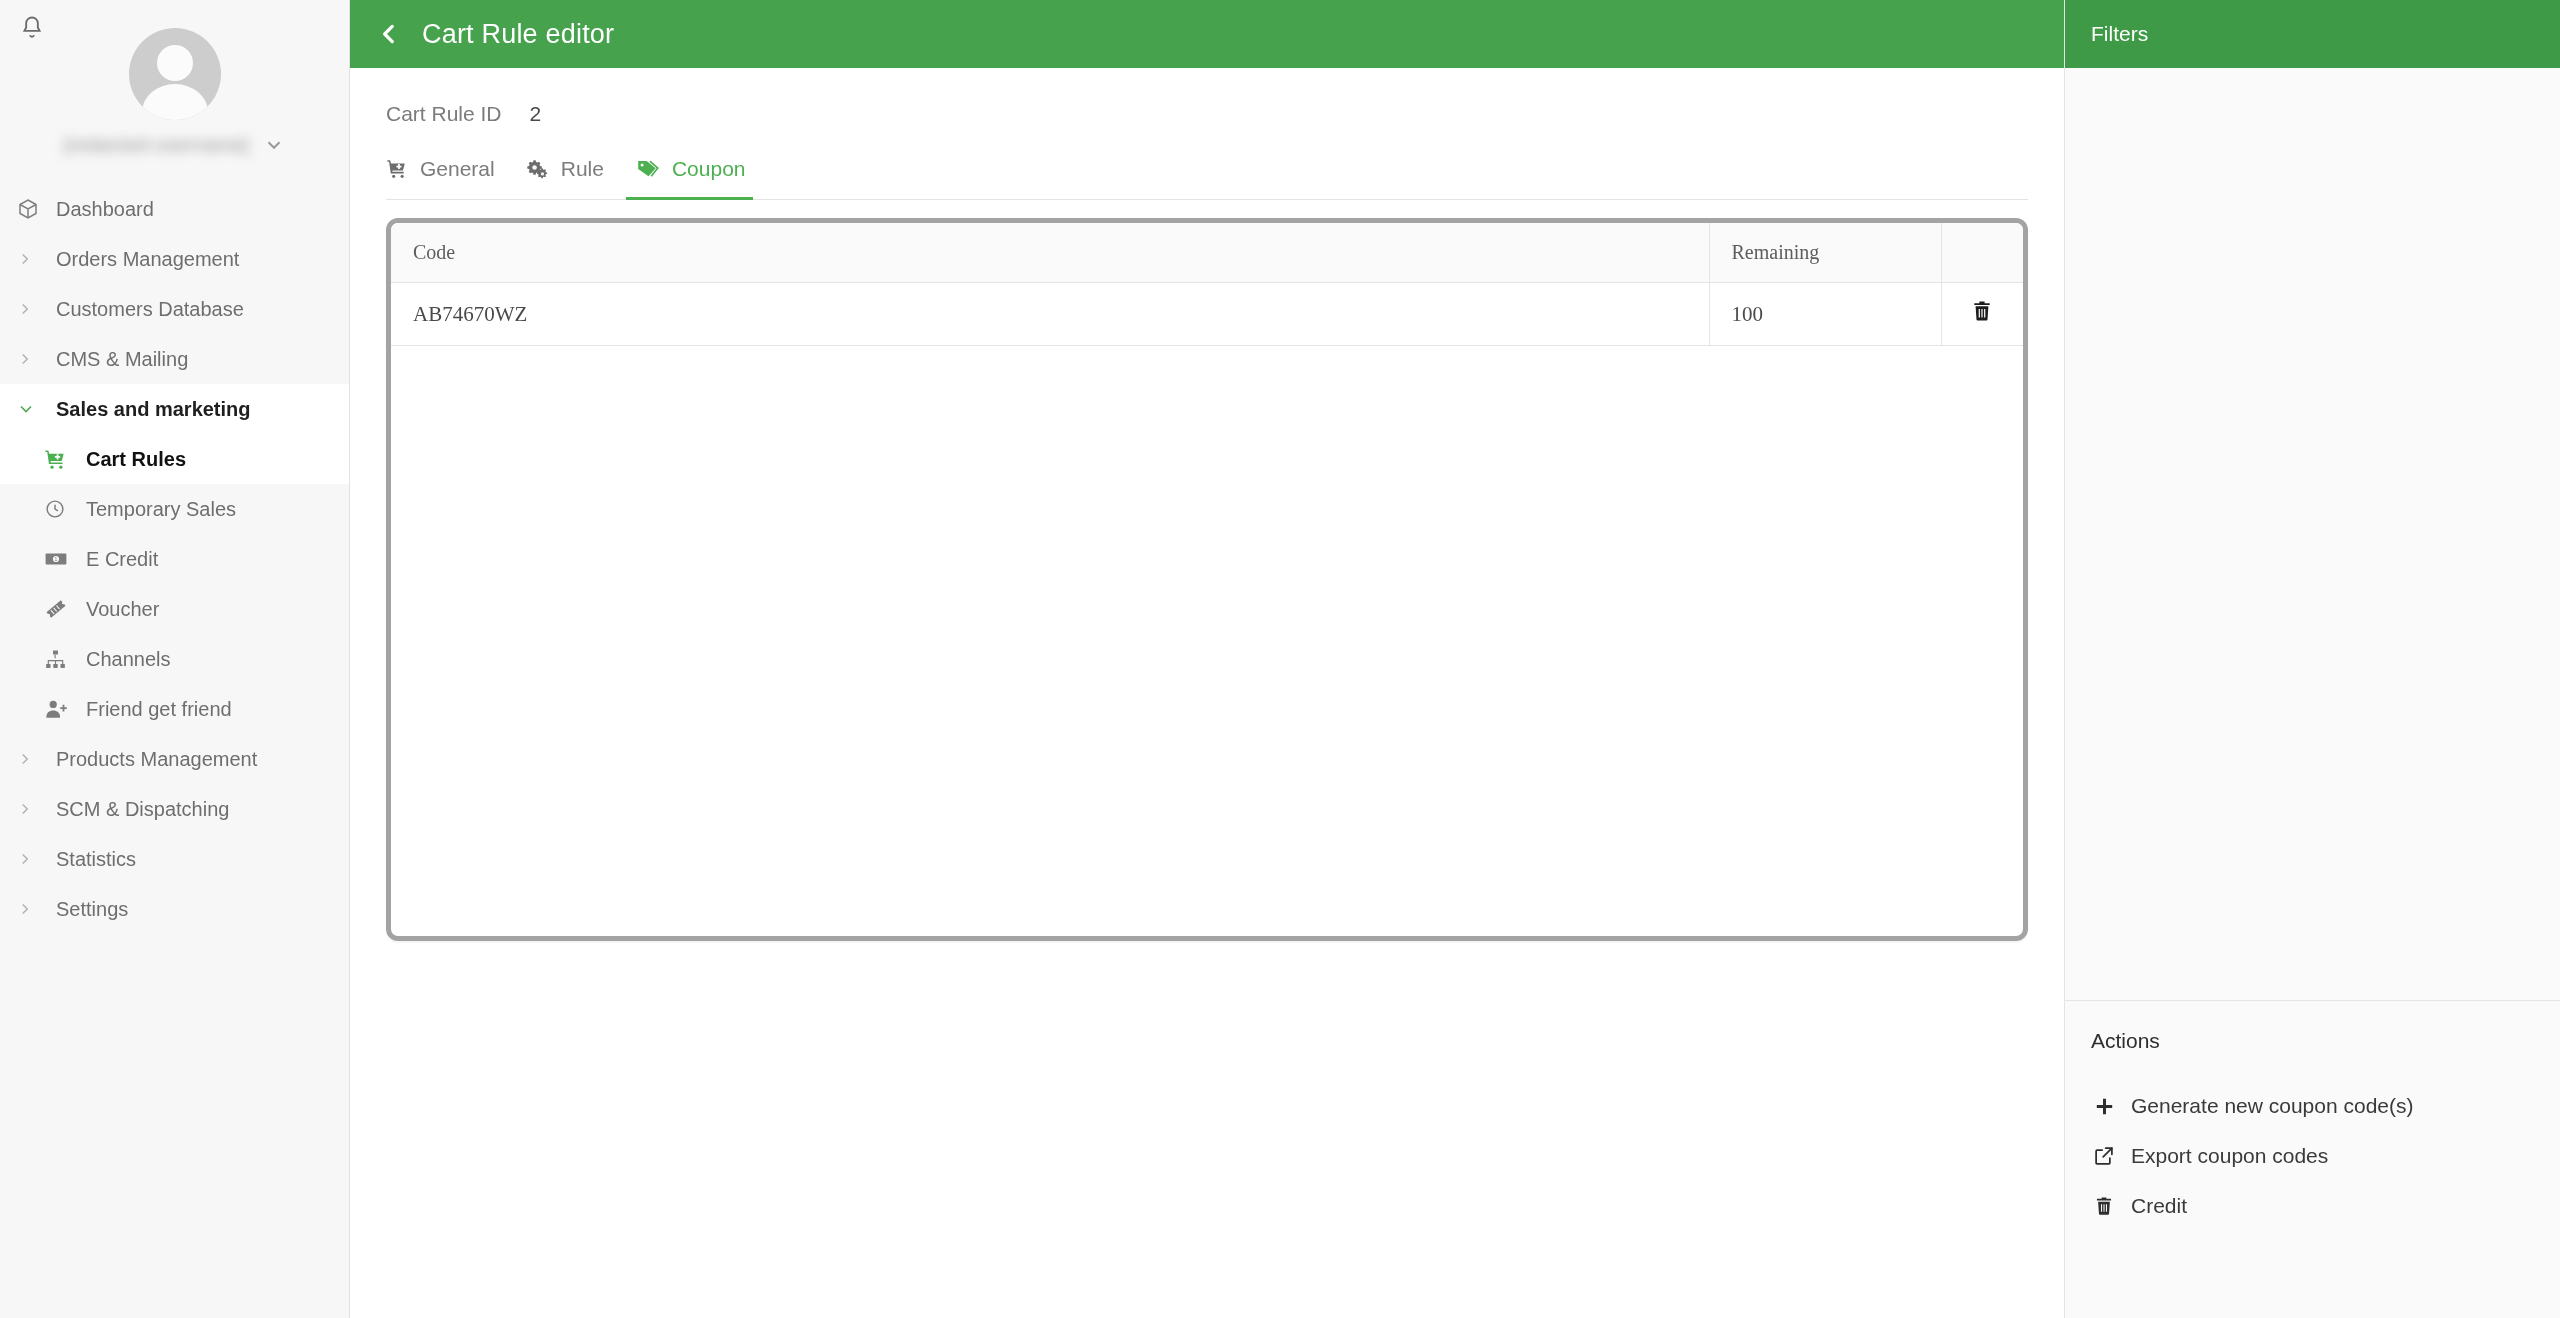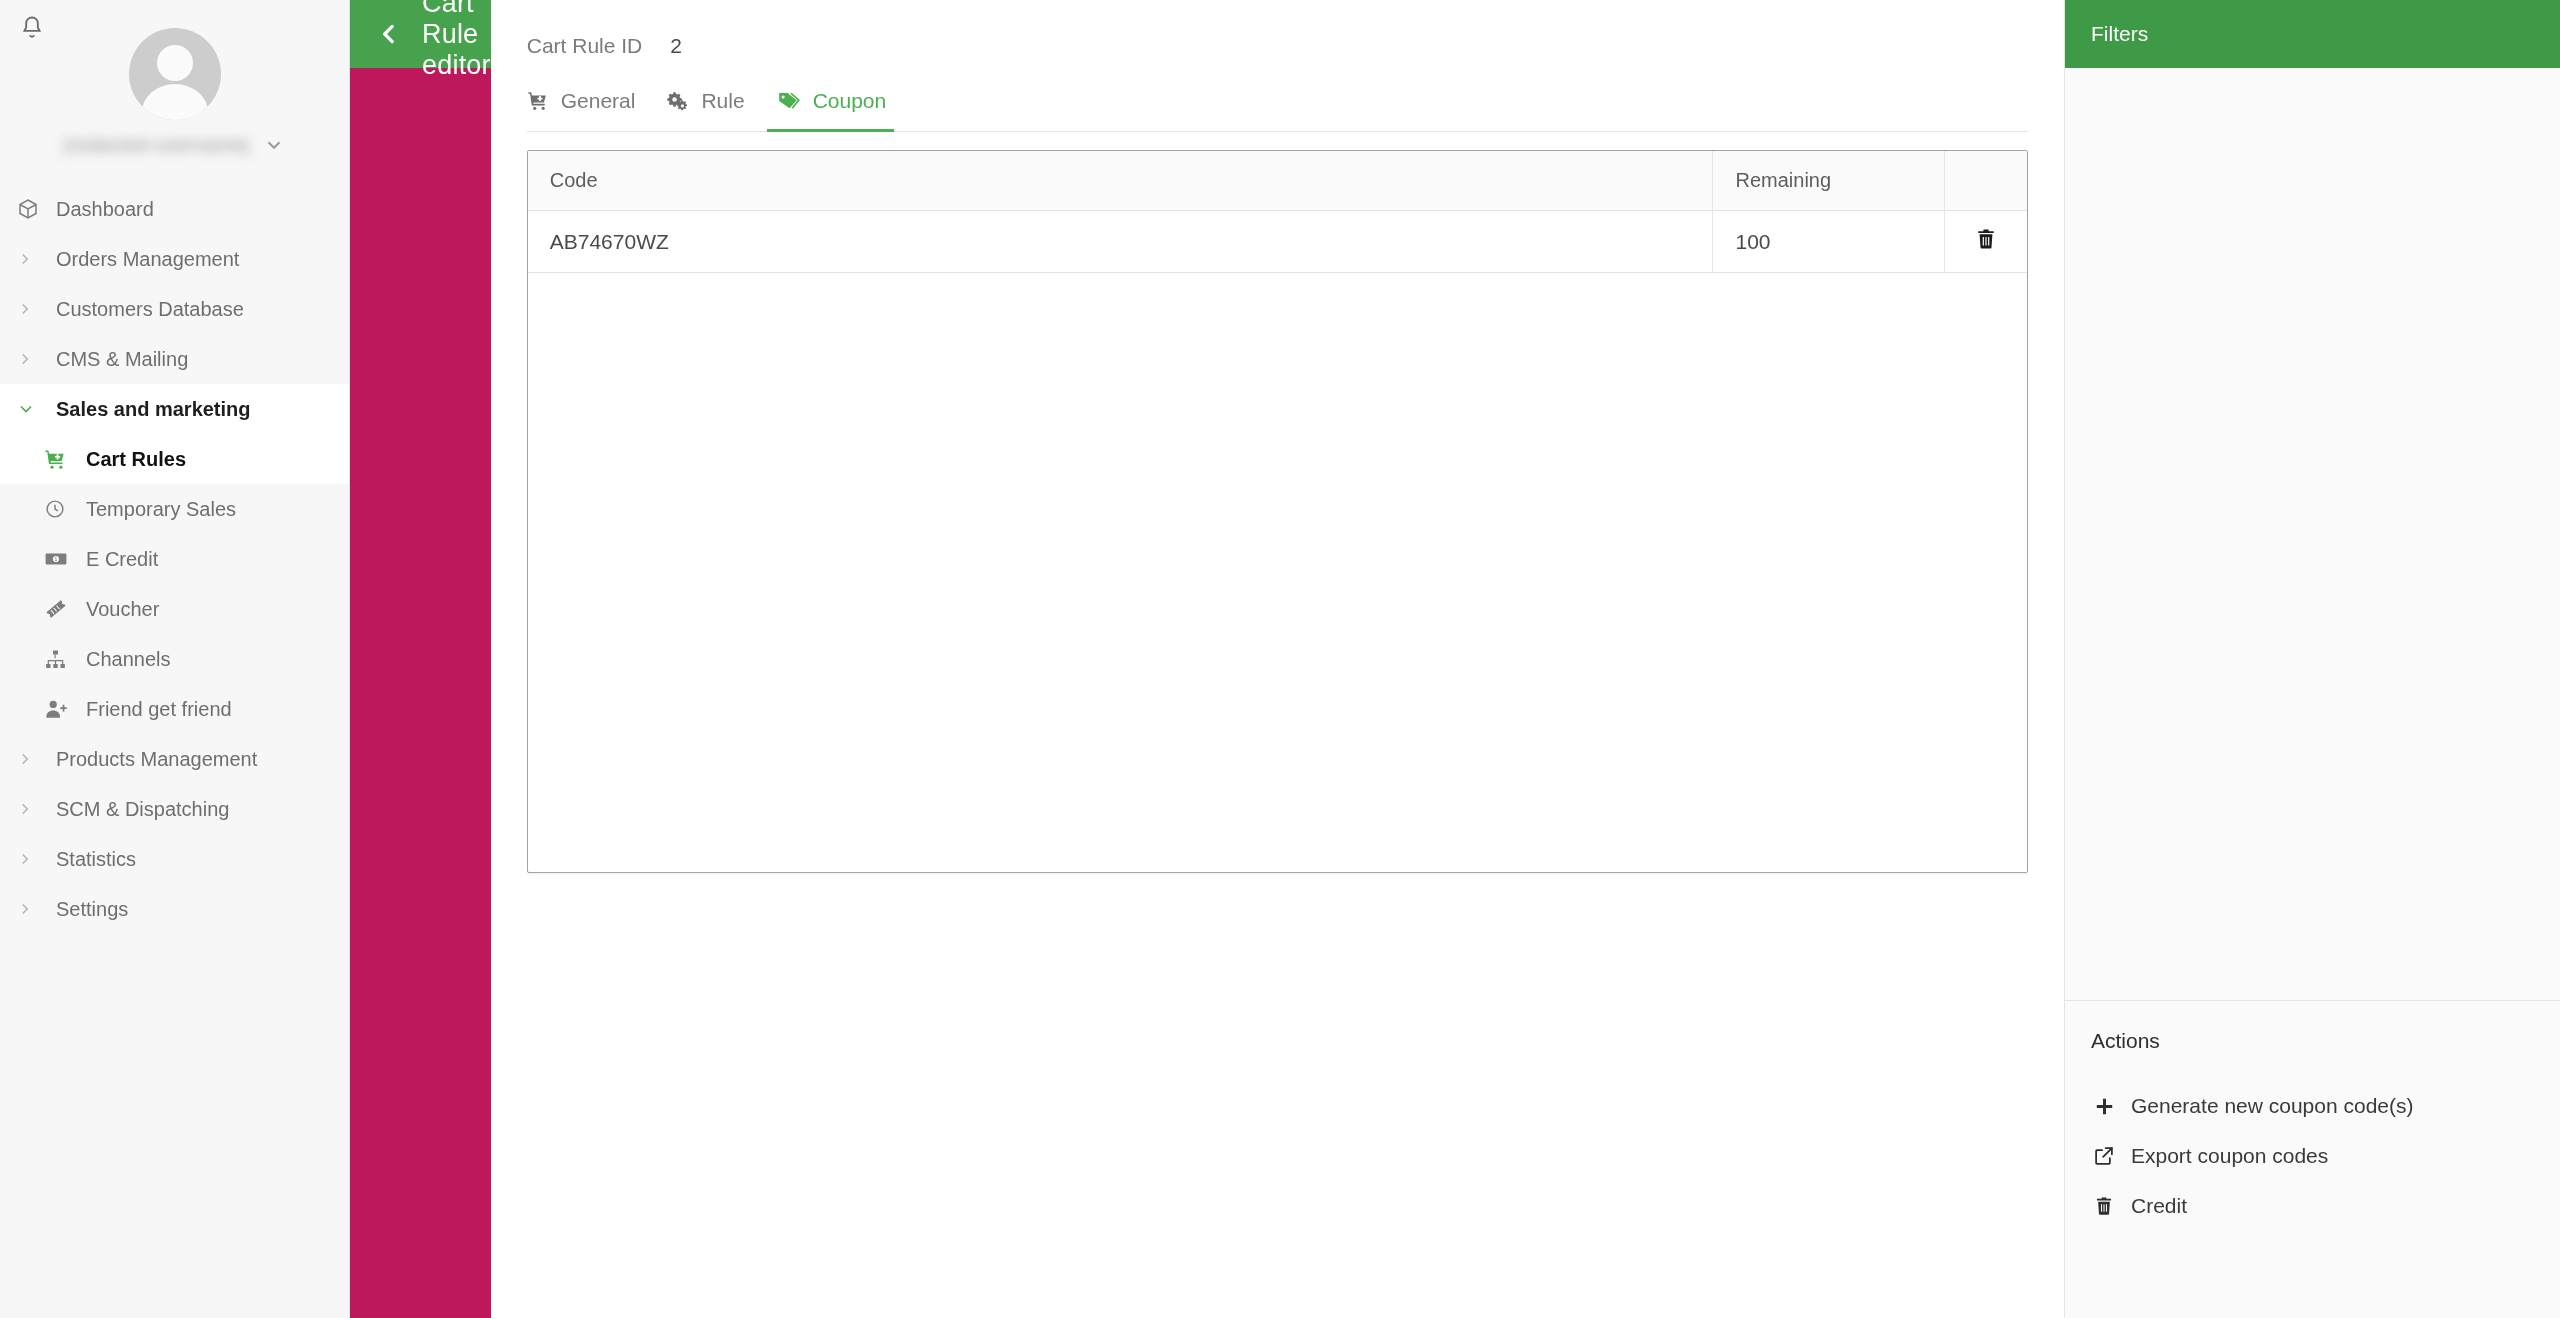--- a/index.html
+++ b/index.html
@@ -114,23 +114,23 @@
   .nav-subitem.active {
     background: #ffffff;
     color: #111111;
     font-weight: 700;
   }
   .nav-subitem.active .nav-ico { color: #4caf50; }
 
   
   .main {
     flex: 1 1 auto;
-    display: flex; flex-direction: row;
+    display: flex; flex-direction: column;
     min-width: 0;
-    background: #be185d;
+    background: #fde047;
   }
   .topbar {
     height: 68px;
     background: #4aa852;
     background: #46a24c;
     display: flex; align-items: center;
     padding-left: 26px;
     gap: 20px;
     color: #ffffff;
   }
@@ -174,26 +174,26 @@
   .tab.active .tab-ico { color: #4caf50; }
   .tab.active::after {
     content: ""; position: absolute;
     left: 0; right: 14px; bottom: -1px;
     height: 3px; background: #4caf50;
   }
 
   .panel {
     margin: 18px 36px 0 36px;
     background: #ffffff;
-    border: 1px solid #a3a3a3;
-    border-radius: 2px;
+    border: 5px solid #a3a3a3;
+    border-radius: 12px;
     height: 723px;
     box-shadow: 0 2px 2px rgba(0,0,0,.045);
     overflow: hidden;
-    display: flex; flex-direction: column;
+    display: flex; flex-direction: column; font-family: Liberation Serif, serif;
   }
   table.coupon-table { width: 100%; border-collapse: collapse; table-layout: fixed; }
   table.coupon-table th {
     background: #fafafa;
     text-align: left;
     font-weight: 400;
     font-size: 20px;
     color: #5d5d5d;
     padding: 18px 22px;
     border-bottom: 1px solid #e4e4e4;

